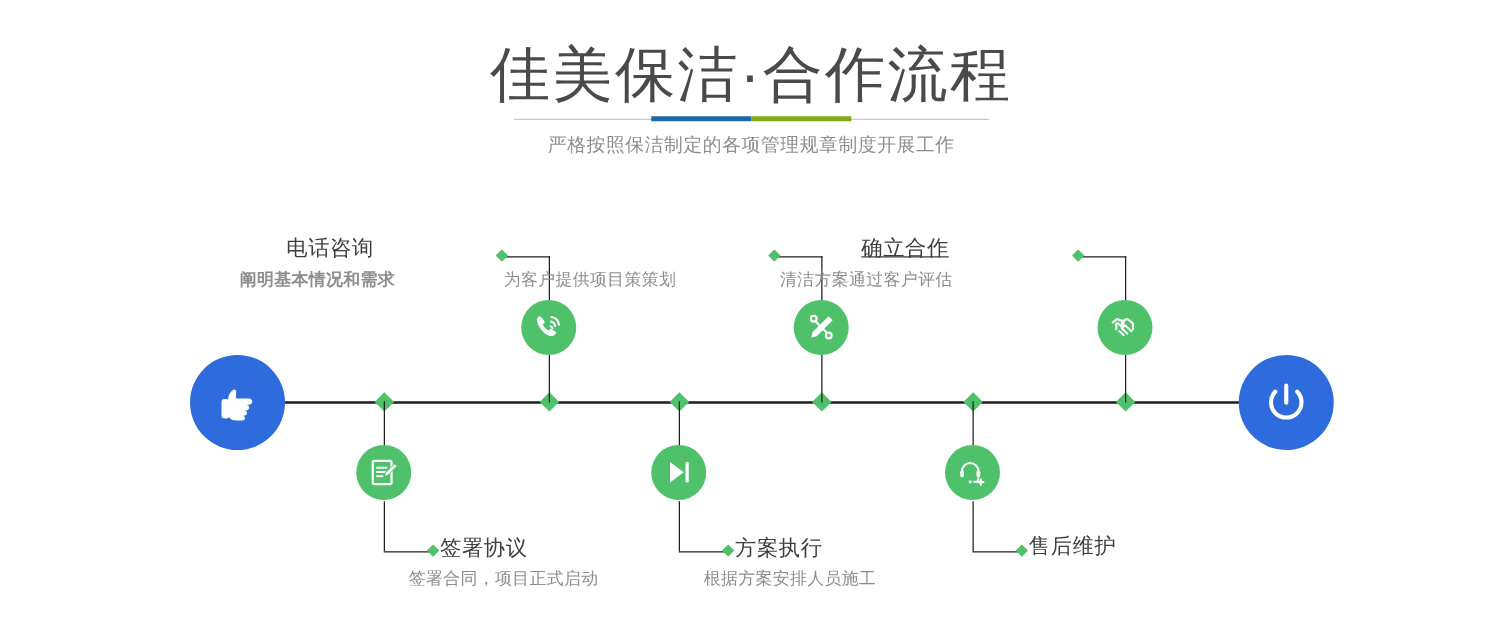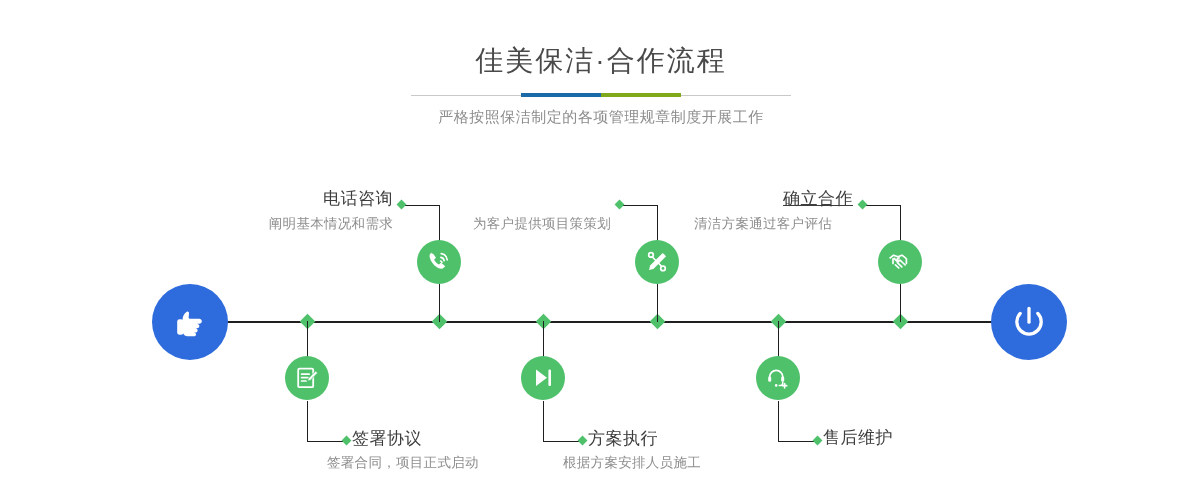--- a/index.html
+++ b/index.html
@@ -16,21 +16,21 @@
     height: 502px;
     background: #ffffff;
   }
 
   
   .hdr-title {
     position: absolute;
     left: 0; top: 38px;
     width: 1202px;
     text-align: center;
-    font-size: 28px;
+    font-size: 48px;
     font-weight: 400;
     letter-spacing: 2px;
     color: #4a4a4a;
     line-height: 46px;
     white-space: nowrap;
   }
   .hdr-rule {
     position: absolute;
     left: 411px; top: 95px;
     width: 380px;
@@ -121,21 +121,21 @@
     line-height: 22px;
   }
   .lbl-desc {
     position: absolute;
     font-size: 13.5px;
     color: #8d8d8d;
     letter-spacing: 0.3px;
     white-space: nowrap;
     line-height: 20px;
   }
-  .lbl-title.r, .lbl-desc.r { text-align: right; }
+  .lbl-title.r, .lbl-desc.r { text-align: center; }
 </style>
 </head>
 <body>
 
 <div id="stage">
 
   <div class="hdr-title">佳美保洁·合作流程</div>
   <div class="hdr-rule"></div>
   <div class="hdr-rule-blue"></div>
   <div class="hdr-rule-green"></div>
@@ -172,21 +172,21 @@
     <span>
       <svg width="26" height="26" viewBox="0 0 26 26" fill="none">
         <path d="M5.6 3.6c-1.6 1.0-2.4 2.6-1.9 4.6 1.0 4.1 3.6 7.6 6.9 9.9 2.0 1.4 4.5 2.3 6.4 1.2l1.6-1.3c0.5-0.5 0.4-1.2-0.1-1.6l-3.0-2.2c-0.5-0.35-1.1-0.25-1.5 0.2l-0.9 1.1c-2.2-1.1-4.0-2.9-5.0-5.1l1.2-0.85c0.5-0.35 0.6-1.0 0.25-1.5L7.3 4.9c-0.4-0.55-1.15-0.65-1.7-0.3z" fill="#ffffff"></path>
         <path d="M15.2 4.6a7.2 7.2 0 0 1 6.0 6.2" stroke="#ffffff" stroke-width="1.7" stroke-linecap="round" fill="none"></path>
         <path d="M14.9 8.3a4.0 4.0 0 0 1 3.2 3.4" stroke="#ffffff" stroke-width="1.7" stroke-linecap="round" fill="none"></path>
         <path d="M14.6 12.0a1.6 1.6 0 0 1 1.3 1.4" stroke="#ffffff" stroke-width="1.7" stroke-linecap="round" fill="none"></path>
       </svg>
     </span>
   </div>
   <div class="lbl-title r" style="left:135px; top:188px; width:258px;">电话咨询</div>
-  <div class="lbl-desc r" style="left:115px; top:214px; width:278px;">阐明基本情况和需求</div>
+  <div class="lbl-desc r" style="left:115px; top:214px; width:278px;font-weight:bold;">阐明基本情况和需求</div>
 
   <div class="diamond" style="left:302px; top:316px;"></div>
   <div class="vline" style="left:307px; top:321px; height:36px;"></div>
   <div class="vline" style="left:307px; top:401px; height:40px;"></div>
   <div class="hline" style="left:307px; top:441px; width:38px;"></div>
   <div class="diamond sm" style="left:343px; top:437px;"></div>
   <div class="node" style="left:285px; top:356px;">
     <span>
       <svg width="26" height="26" viewBox="0 0 26 26" fill="none">
         <rect x="4.2" y="3.6" width="15.0" height="18.6" rx="1.3" stroke="#ffffff" stroke-width="1.8" fill="none"></rect>

